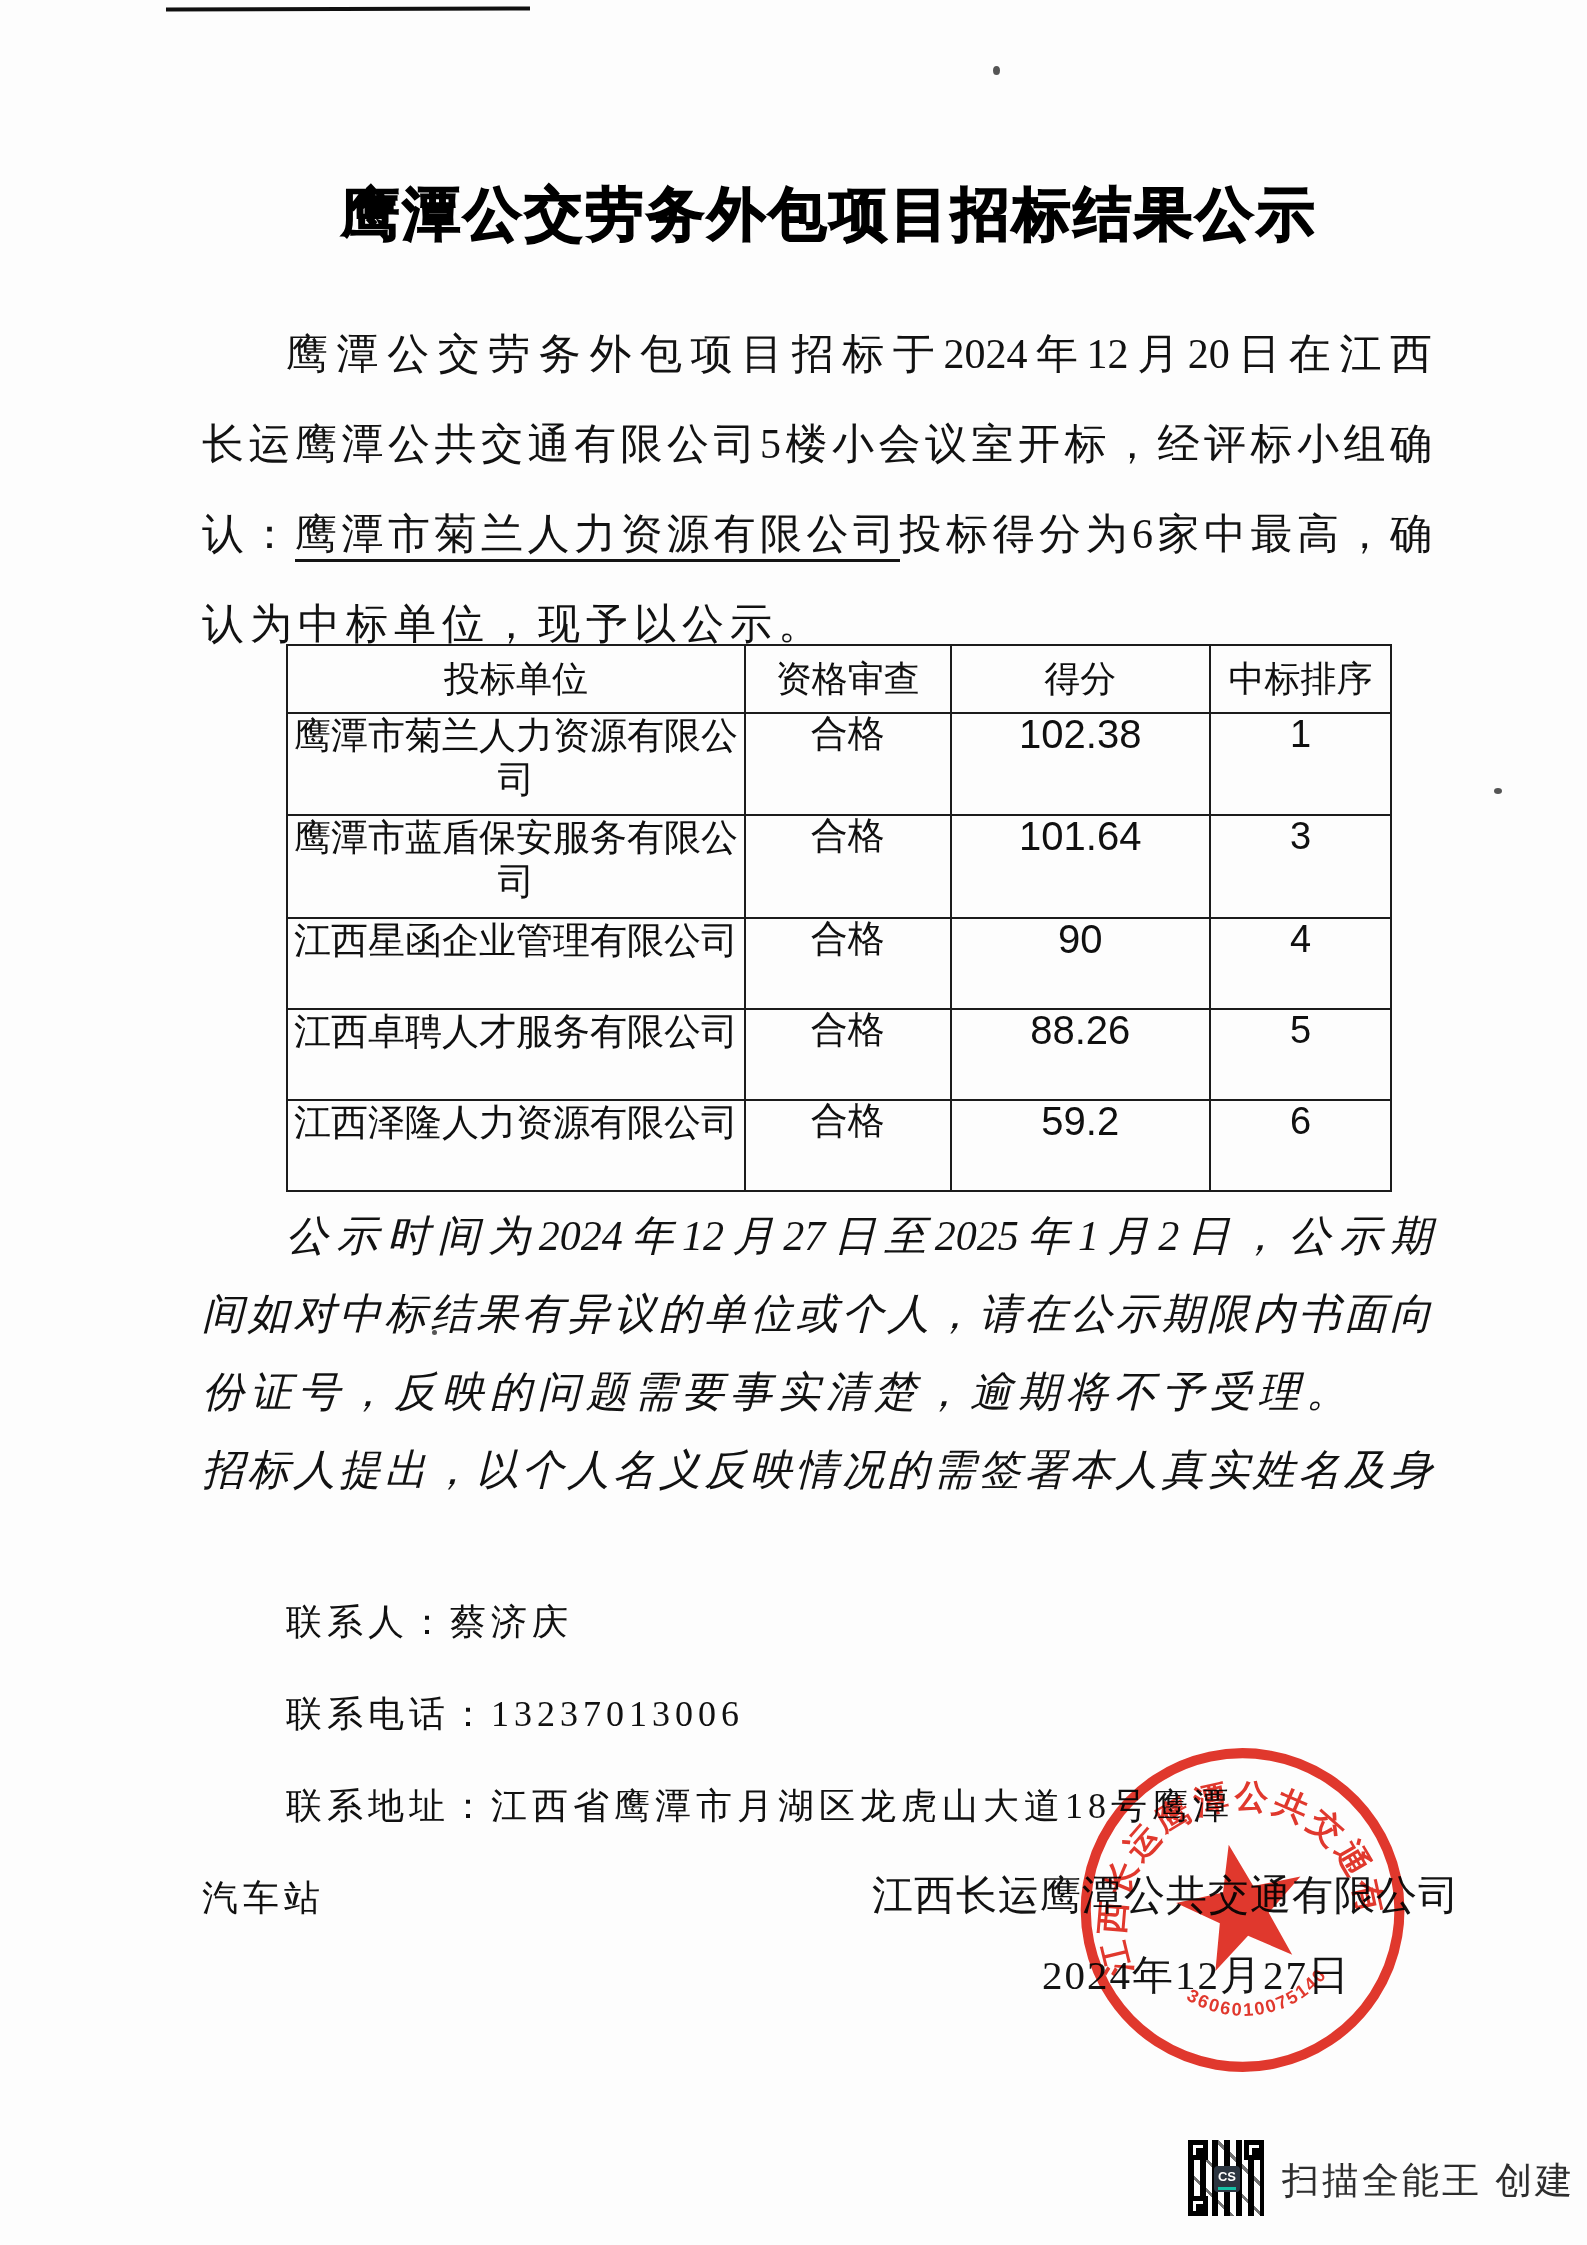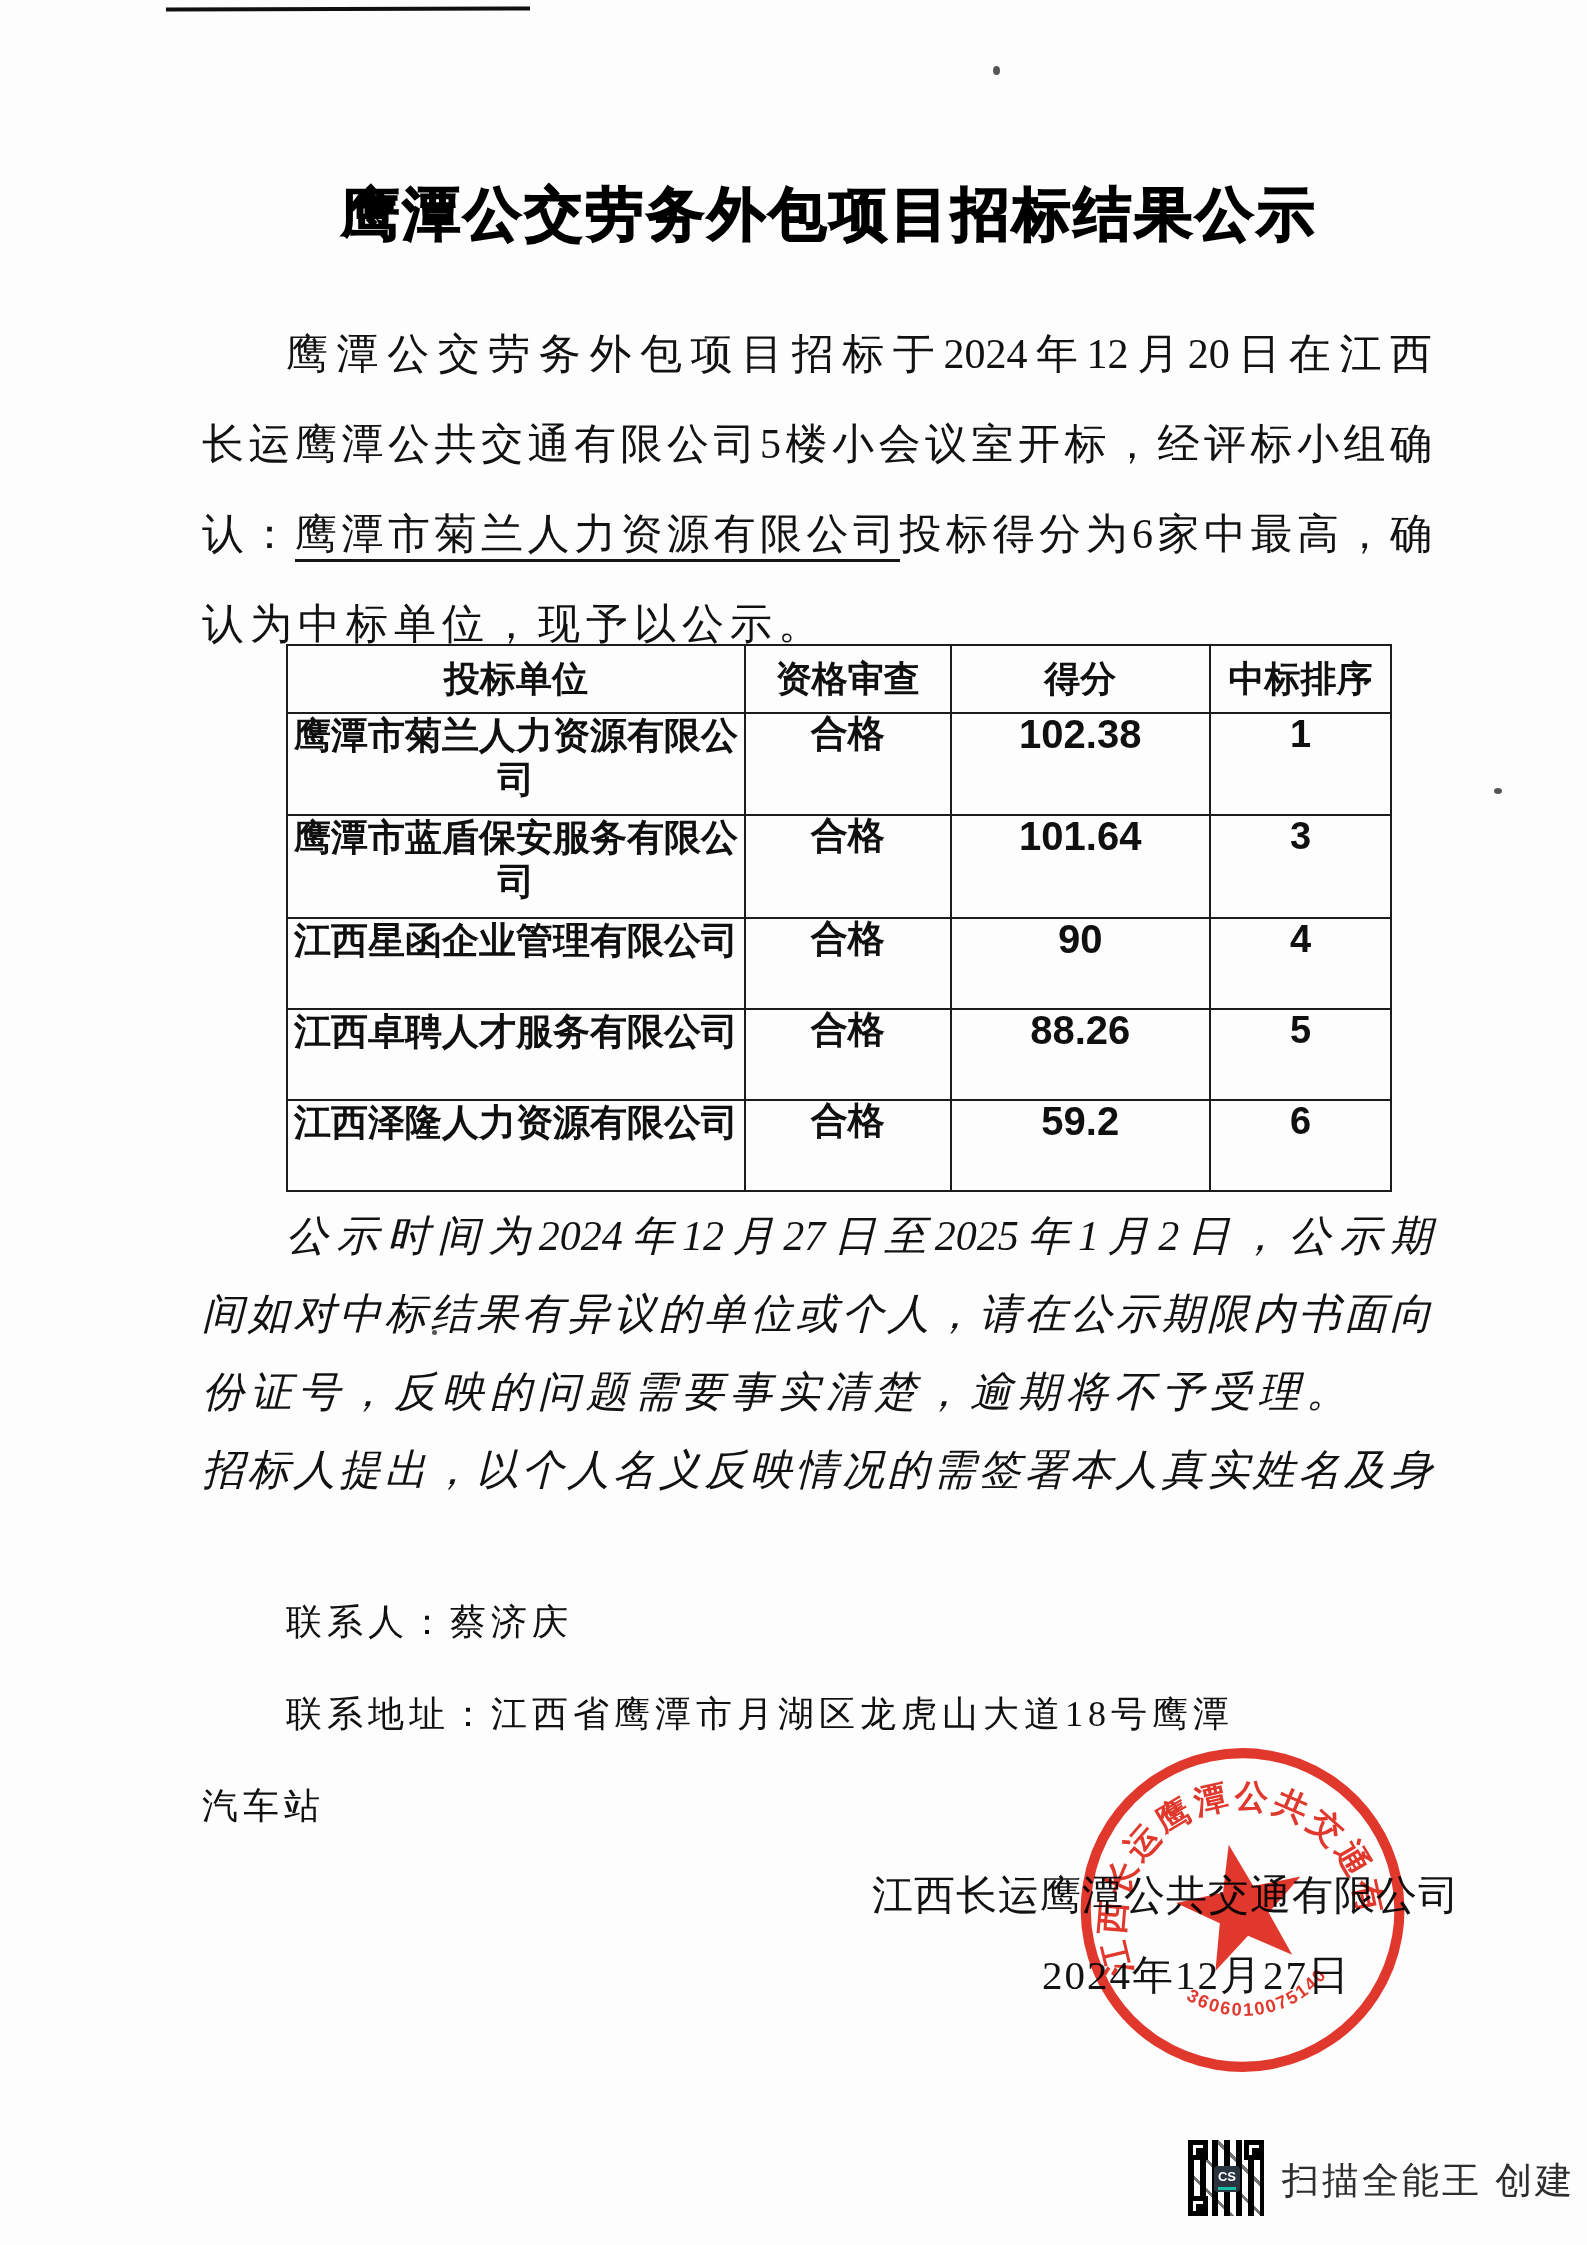--- a/index.html
+++ b/index.html
@@ -29,21 +29,21 @@
   .indent{text-indent:84px;}
   .u-line{border-bottom:3px solid #151515;padding-bottom:2px;}
   
   .result-table{
     position:absolute;left:286px;top:644px;width:1106px;height:548px;
     border-collapse:collapse;table-layout:fixed;
     font-size:37px;color:#101010;
   }
   .result-table td,.result-table th{
     border:2px solid #1c1c1c;box-sizing:border-box;
-    vertical-align:top;text-align:center;font-weight:bold;padding:0;
+    vertical-align:top;text-align:center;font-weight:normal;padding:0;
   }
   .result-table thead th{height:66px;line-height:66px;font-size:36px;}
   .result-table tbody td{height:80px;}
   .cell-company{padding-top:10px;line-height:44px;}
   .cell-qual{padding-top:32px;line-height:40px;}
   .cell-score{padding-top:22px;line-height:40px;font-size:40px;font-family:"Liberation Sans","DejaVu Sans",sans-serif;}
   .cell-rank{padding-top:22px;line-height:40px;font-size:38px;font-family:"Liberation Sans","DejaVu Sans",sans-serif;}
   .col-company{width:41.5%;}
   .col-qual{width:18.6%;}
   .col-score{width:23.5%;}
@@ -151,20 +151,21 @@
 
 <div class="para p2" style="top:1198px">
   <div class="ln jfull indent">公示时间为2024年12月27日至2025年1月2日，公示期</div>
   <div class="ln jfull">间如对中标结果有异议的单位或个人，请在公示期限内书面向</div>
   <div class="ln jlast">份证号，反映的问题需要事实清楚，逾期将不予受理。</div>
   <div class="ln jfull">招标人提出，以个人名义反映情况的需签署本人真实姓名及身</div>
 </div>
 
 <div class="contact">
   <div class="ln indent">联系人：蔡济庆</div>
+  <div class="ln indent">联系电话：13237013006</div>
   <div class="ln indent">联系地址：江西省鹰潭市月湖区龙虎山大道18号鹰潭</div>
   <div class="ln">汽车站</div>
 </div>
 
 <div class="sig-company">江西长运鹰潭公共交通有限公司</div>
 <div class="sig-date">2024年12月27日</div>
 
 <svg class="seal" viewBox="0 0 340 340">
   <circle cx="170" cy="168" r="155" fill="none" stroke="#e0271b" stroke-width="10"></circle>
   <polygon fill="#e0271b" points="170,102 185.3,147 232.8,147.6 194.7,176 208.8,221.4 170,194 131.2,221.4 145.3,176 107.2,147.6 154.7,147"></polygon>

